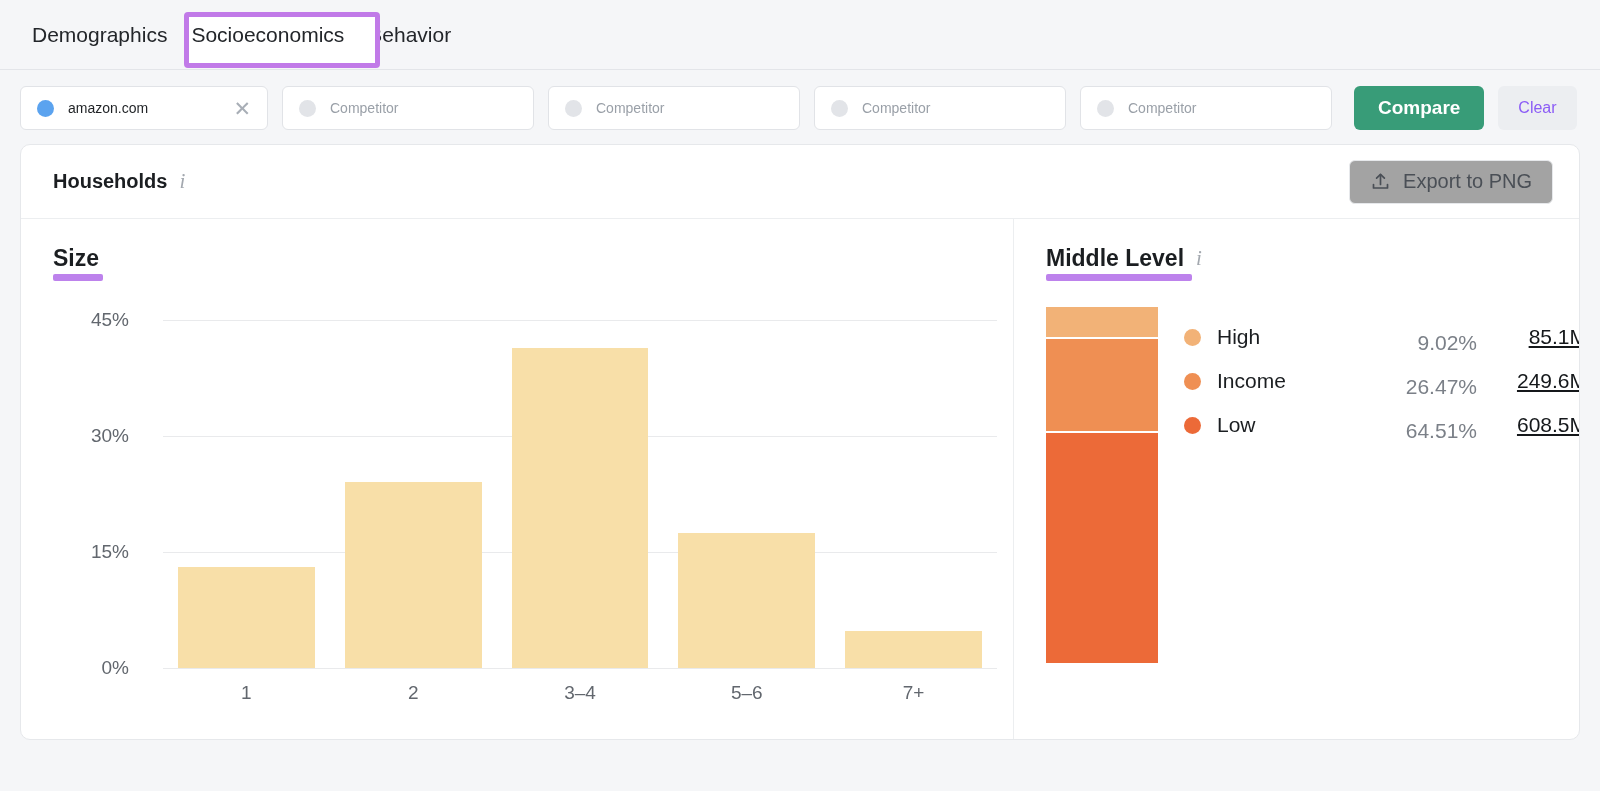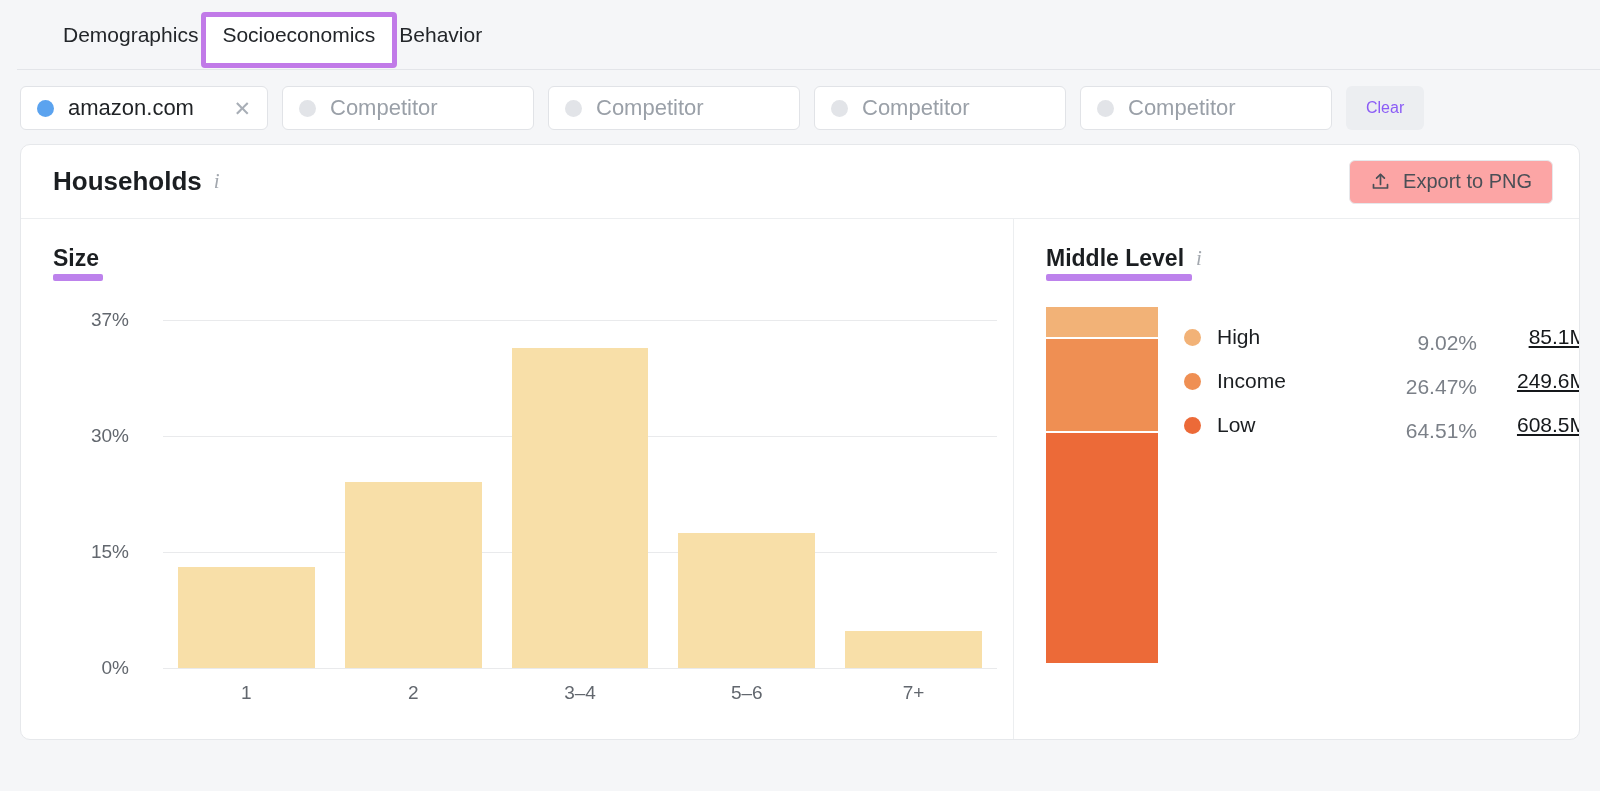--- a/index.html
+++ b/index.html
@@ -16,23 +16,22 @@
   }
 
   
   .tabbar {
     position: relative;
     height: 70px;
     background: #f5f6f8;
     border-bottom: 1px solid #e3e5e9;
     display: flex;
     align-items: center;
-    padding-left: 34px;
-    box-sizing: border-box;
-    margin-left: 17px;
+    padding-left: 20px;
+    box-sizing: border-box;
   }
   .tab {
     font-size: 21px;
     color: #23262a;
     padding: 0 12px;
     line-height: 70px;
     cursor: pointer;
     white-space: nowrap;
   }
   .tab.active-box {
@@ -75,21 +74,21 @@
   }
   .chip.primary { width: 248px; justify-content: space-between; }
   .chip.empty { width: 252px; }
   .chip-left { display: flex; align-items: center; gap: 14px; }
   .dot {
     width: 17px; height: 17px; border-radius: 50%;
     flex: 0 0 auto;
   }
   .dot.blue { background: #5ba3ef; }
   .dot.grey { background: #e2e4e8; }
-  .chip-label { color: #1f2225; font-size: 22px; }
+  .chip-label { color: #1f2225; font-size: 14px; }
   .chip-label.placeholder { color: #9aa0a8; }
   .chip-x {
     color: #a8aeb6;
     font-size: 21px;
     line-height: 1;
     cursor: pointer;
     padding-left: 8px;
   }
   .btn-compare {
     height: 44px;
@@ -134,38 +133,38 @@
     padding: 0 26px 0 32px;
     border-bottom: 1px solid #eceef0;
     box-sizing: border-box;
   }
   .card-title {
     display: flex;
     align-items: center;
     gap: 12px;
   }
   .card-title-text {
-    font-size: 26px;
+    font-size: 20px;
     font-weight: bold;
     color: #1b1e21;
   }
   .info-i {
     font-family: "Liberation Serif", serif;
     font-style: italic;
     font-size: 21px;
     color: #a3a8af;
     cursor: pointer;
   }
   .btn-export {
     height: 44px;
     display: flex;
     align-items: center;
     gap: 12px;
     padding: 0 20px;
-    background: #fca5a5;
+    background: #a3a3a3;
     border: 1px solid #e6e8eb;
     border-radius: 6px;
     font-size: 20px;
     color: #4a4f56;
     cursor: pointer;
     box-sizing: border-box;
   }
   .upload-ico { display: block; }
 
   
@@ -339,20 +338,21 @@
     </div>
   </div>
 
   <div class="chip empty">
     <div class="chip-left">
       <span class="dot grey"></span>
       <span class="chip-label placeholder">Competitor</span>
     </div>
   </div>
 
+  <button class="btn-compare" style="background: rgb(56, 156, 120);">Compare</button>
   <button class="btn-clear">Clear</button>
 </div>
 
 <div class="card">
 
   <div class="card-head">
     <div class="card-title">
       <span class="card-title-text">Households</span>
       <span class="info-i">i</span>
     </div>
@@ -377,21 +377,21 @@
       <div class="underline-accent u-size" style="background: rgb(189, 130, 236);"></div>
 
       <div class="chart-wrap">
         <div class="plot">
 
           <div class="gridline" style="top:0px"></div>
           <div class="gridline" style="top:116px"></div>
           <div class="gridline" style="top:232px"></div>
           <div class="gridline" style="top:348px"></div>
 
-          <div class="ytick" style="top:0px">37%</div>
+          <div class="ytick" style="top:0px">45%</div>
           <div class="ytick" style="top:116px">30%</div>
           <div class="ytick" style="top:232px">15%</div>
           <div class="ytick" style="top:348px">0%</div>
 
           <div class="bars">
             <div class="barslot">
                 <div class="bar" style="height: 28.8889%; background: rgb(248, 223, 168);"></div>
               </div>
             <div class="barslot">
                 <div class="bar" style="height: 53.5556%; background: rgb(248, 223, 168);"></div>

